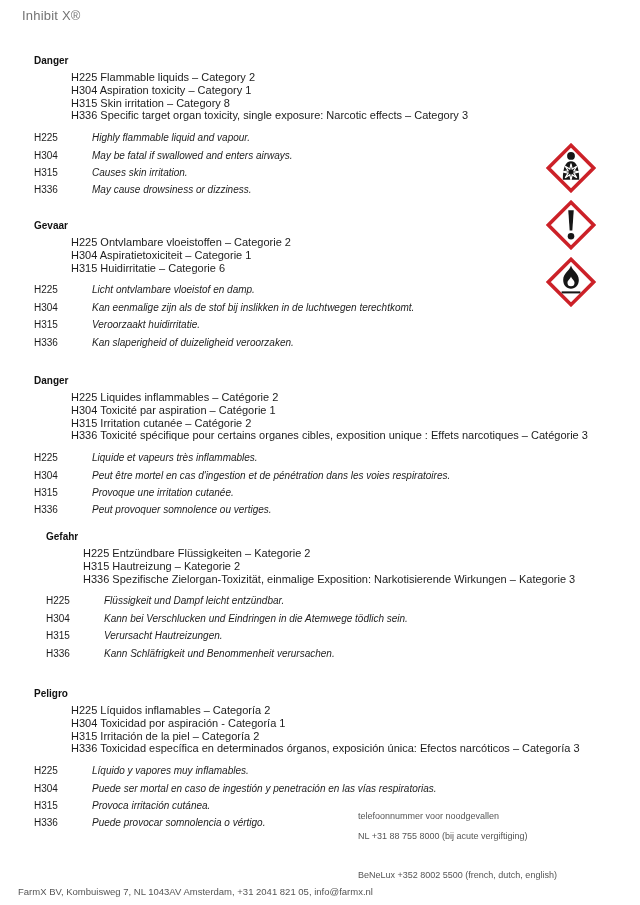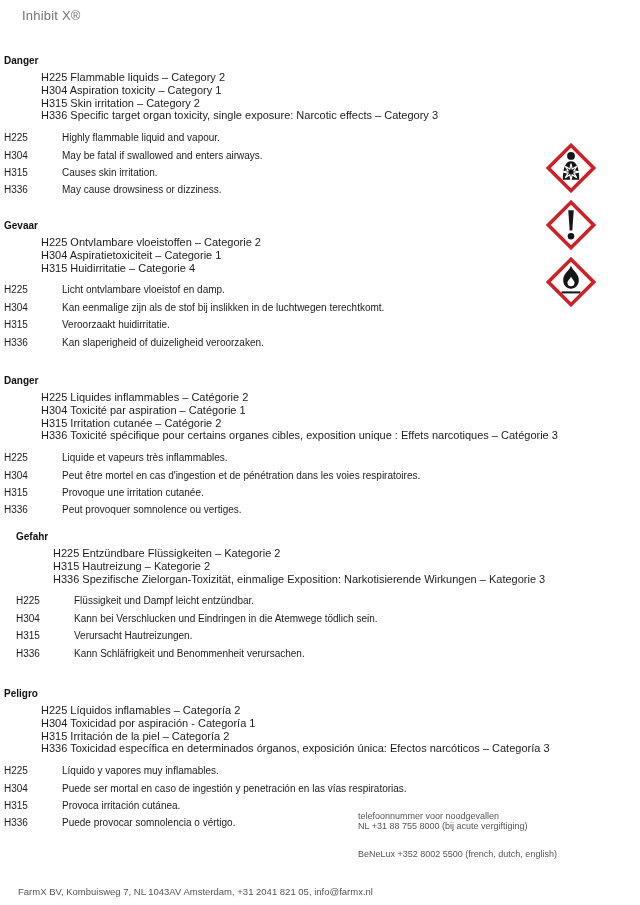--- a/index.html
+++ b/index.html
@@ -7,42 +7,42 @@
   body {
     width: 640px; height: 905px; background: #ffffff;
     font-family: "Liberation Sans", sans-serif;
     color: #1c1c1c; position: relative; overflow: hidden;
   }
   .page { position: absolute; inset: 0; }
   .title {
     position: absolute; left: 22px; top: 8px;
     font-size: 13px; color: #737373; letter-spacing: 0.2px;
   }
-  .section { position: absolute; left: 4px; width: 500px; }
+  .section { position: absolute; left: 34px; width: 500px; }
   .sec-en { top: 55px; }
   .sec-nl { top: 220px; }
   .sec-fr { top: 375px; }
   .sec-de { top: 531px; margin-left: 12px; }
   .sec-es { top: 688px; }
   .signal { font-size: 10px; font-weight: bold; color: #111; margin: 0 0 5px 0; }
   .cls { font-size: 11px; line-height: 12.8px; white-space: nowrap; padding-left: 37px; }
   .stmts { margin-top: 7px; }
   .srow { display: flex; font-size: 10px; line-height: 17.4px; }
   .code { width: 58px; flex: none; }
-  .stext { flex: 1; white-space: nowrap; }
+  .stext { flex: 1; white-space: nowrap; font-style: italic; }
   .pictograms {
     position: absolute; left: 546px; top: 143px;
     display: flex; flex-direction: column; gap: 7px;
   }
   .picto { width: 50px; height: 50px; }
   .dia { fill: #ffffff; stroke: var(--ghs-red, #cc2128); stroke-width: 4.5; stroke-linejoin: miter; }
   .glyph { fill: #161616; }
   .footer-right { position: absolute; left: 358px; top: 811px; font-size: 9px; color: #555; }
-  .fline2 { }
-  .fline3 { margin-top: 18px; text-align: center; }
+  .fline2 { margin-top: 10px; }
+  .fline3 { margin-top: 29px; text-align: center; }
   .company-line {
     position: absolute; left: 18px; top: 886px;
     font-size: 9.5px; color: #555; white-space: nowrap;
   }
 </style>
 </head>
 <body>
 
 <div class="page">
 
@@ -65,21 +65,21 @@
       <path class="glyph" d="M32 11 C33.5 17.5 42 20.5 42 29.5 C42 36 37.8 40.5 32 40.5 C26.2 40.5 22 36 22 29.5 C22 20.5 30.5 17.5 32 11 Z"></path>
       <path d="M32 25 C33 28.5 36.5 29.8 36.5 33 A4.5 4.5 0 0 1 27.5 33 C27.5 29.8 31 28.5 32 25 Z" fill="#ffffff"></path>
       <rect class="glyph" x="20" y="44" width="24" height="2.6"></rect>
     </svg>
   </div>
 
   <div class="section sec-en">
     <div class="signal">Danger</div>
     <div class="cls">H225 Flammable liquids – Category 2</div>
     <div class="cls">H304 Aspiration toxicity – Category 1</div>
-    <div class="cls">H315 Skin irritation – Category 2</div>
+    <div class="cls">H315 Skin irritation – Category 8</div>
     <div class="cls">H336 Specific target organ toxicity, single exposure: Narcotic effects – Category 3</div>
     <div class="stmts">
       <div class="srow">
         <span class="code">H225</span>
         <span class="stext">Highly flammable liquid and vapour.</span>
       </div>
       <div class="srow">
         <span class="code">H304</span>
         <span class="stext">May be fatal if swallowed and enters airways.</span>
       </div>
@@ -91,21 +91,21 @@
         <span class="code">H336</span>
         <span class="stext">May cause drowsiness or dizziness.</span>
       </div>
     </div>
   </div>
 
   <div class="section sec-nl">
     <div class="signal">Gevaar</div>
     <div class="cls">H225 Ontvlambare vloeistoffen – Categorie 2</div>
     <div class="cls">H304 Aspiratietoxiciteit – Categorie 1</div>
-    <div class="cls">H315 Huidirritatie – Categorie 4</div>
+    <div class="cls">H315 Huidirritatie – Categorie 6</div>
     <div class="stmts">
       <div class="srow">
         <span class="code">H225</span>
         <span class="stext">Licht ontvlambare vloeistof en damp.</span>
       </div>
       <div class="srow">
         <span class="code">H304</span>
         <span class="stext">Kan eenmalige zijn als de stof bij inslikken in de luchtwegen terechtkomt.</span>
       </div>
       <div class="srow">

